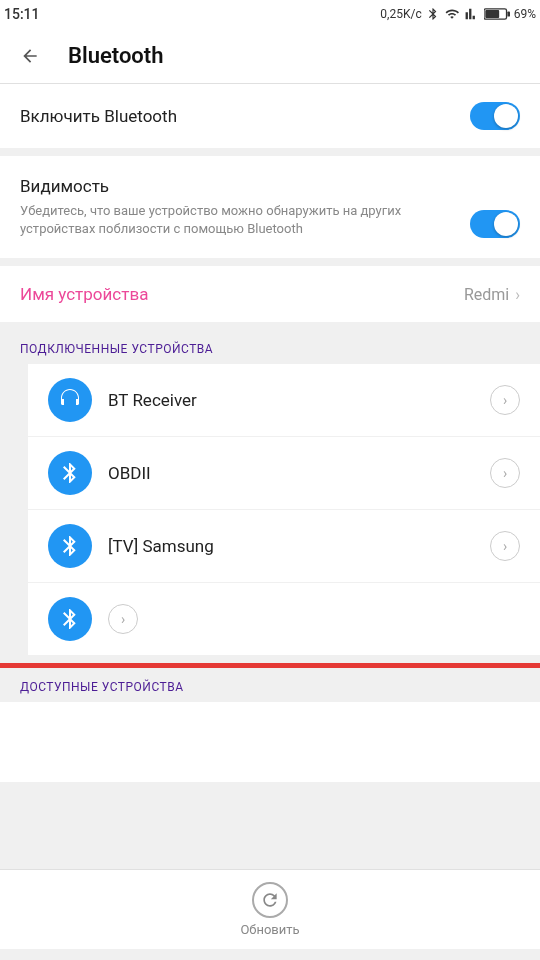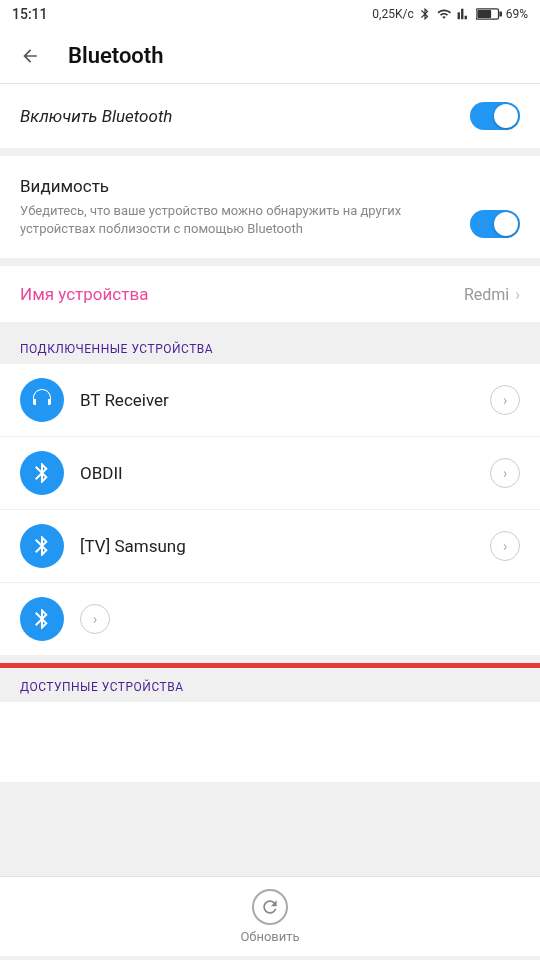--- a/index.html
+++ b/index.html
@@ -13,21 +13,21 @@
     }
 
     
     .status-bar {
       width: 100%;
       height: 28px;
       background: #fff;
       display: flex;
       align-items: center;
       justify-content: space-between;
-      padding: 0 12px;
+      padding: 0 4px;
     }
     .status-time {
       font-size: 14px;
       font-weight: 500;
       color: #333;
     }
     .status-icons {
       display: flex;
       align-items: flex-end;
       gap: 4px;
@@ -76,21 +76,20 @@
       margin-bottom: 8px;
       padding: 0;
     }
 
     
     .toggle-row {
       display: flex;
       align-items: center;
       justify-content: space-between;
       padding: 18px 20px;
-      font-style: italic;
     }
     .toggle-label {
       font-size: 17px;
       color: #222;
     }
 
     
     .toggle {
       width: 50px;
       height: 28px;
@@ -167,20 +166,21 @@
       color: #4c1d95;
       letter-spacing: 0.5px;
       text-transform: uppercase;
       background: #f0f0f0;
     }
 
     
     .device-list {
       background: #fff;
       margin-bottom: 8px;
+      margin-left: 28px;
     }
     .device-item {
       display: flex;
       align-items: center;
       padding: 14px 20px;
       border-bottom: 1px solid #f0f0f0;
       cursor: pointer;
     }
     .device-item:last-child {
       border-bottom: none;
@@ -227,21 +227,21 @@
 
     
     .bottom-area {
       background: #fff;
       height: 80px;
     }
 
     
     .refresh-bar {
       position: fixed;
-      bottom: 4px;
+      bottom: 11px;
       left: 0;
       width: 540px;
       background: #fff;
       display: flex;
       flex-direction: column;
       align-items: center;
       justify-content: center;
       padding: 12px;
       border-top: 1px solid #e0e0e0;
       gap: 4px;

